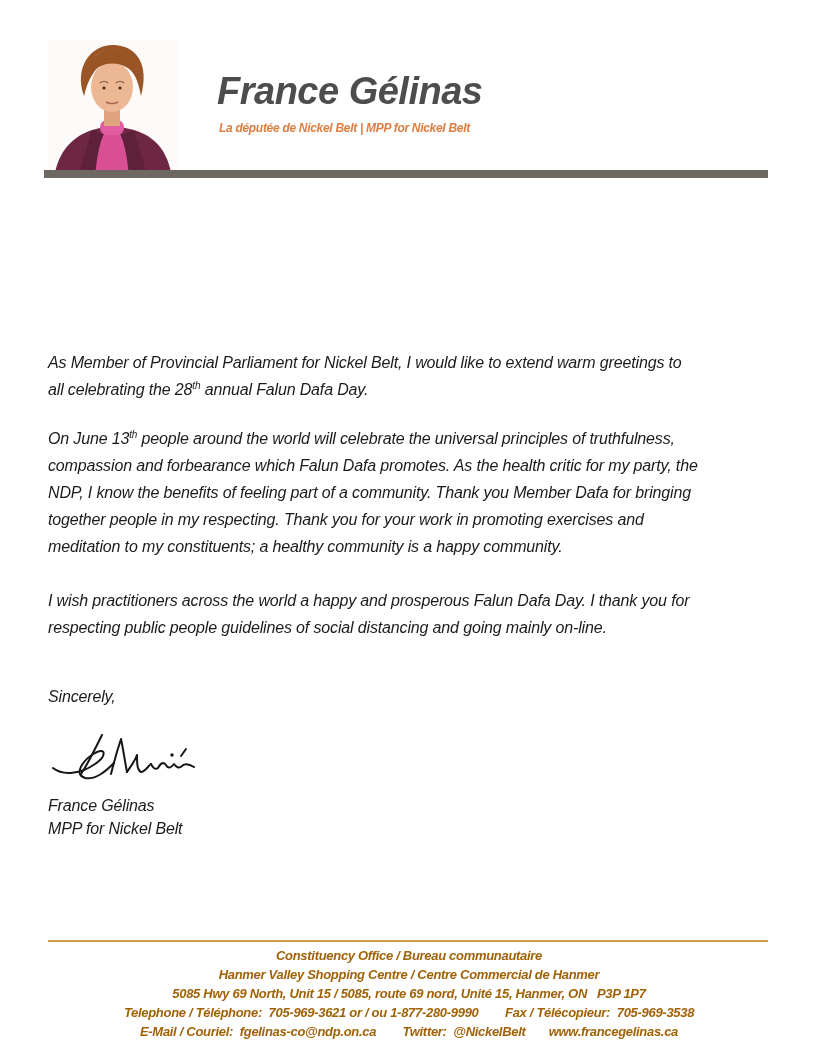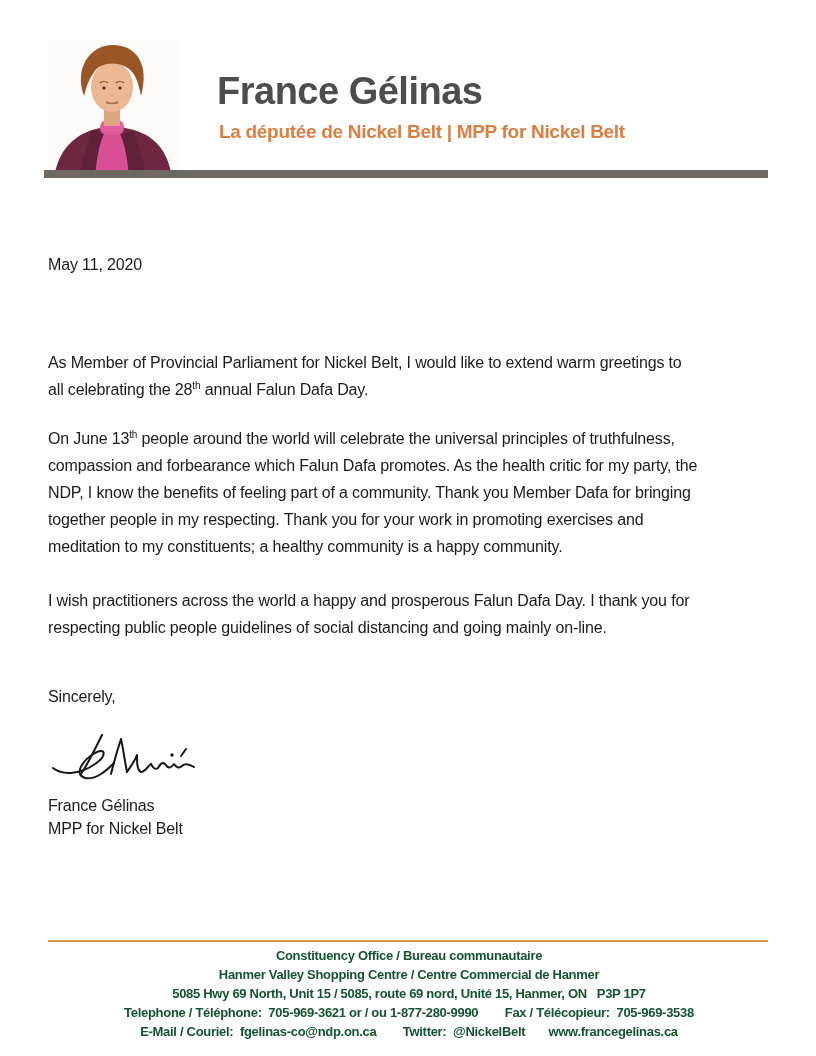--- a/index.html
+++ b/index.html
@@ -4,20 +4,21 @@
 <style>
   html, body { margin: 0; padding: 0; background: #ffffff; }
   .page {
     position: relative;
     width: 816px;
     height: 1056px;
     background: #ffffff;
     font-family: "Liberation Sans", sans-serif;
     color: #1b1b1b;
     overflow: hidden;
+    font-style: italic;
   }
 
   
   .photo {
     position: absolute;
     left: 48px;
     top: 40px;
     width: 132px;
     height: 138px;
   }
@@ -28,21 +29,21 @@
     font-size: 38px;
     font-weight: bold;
     color: #4d4d4d;
     letter-spacing: -0.5px;
     white-space: nowrap;
   }
   .tagline {
     position: absolute;
     left: 219px;
     top: 121px;
-    font-size: 19px;
+    font-size: 12px;
     font-weight: bold;
     color: #dd7d3f;
     letter-spacing: -0.3px;
     white-space: nowrap;
   }
   .header-rule {
     position: absolute;
     left: 44px;
     top: 170px;
     width: 724px;
@@ -100,21 +101,21 @@
   .footer {
     position: absolute;
     left: 48px;
     top: 946px;
     width: 722px;
     text-align: center;
     font-weight: bold;
     font-size: 13px;
     line-height: 19px;
     letter-spacing: -0.3px;
-    color: #14532d;
+    color: #a16207;
   }
   .footer .footer-line { white-space: pre; }
 </style>
 </head>
 <body>
 
 <div class="page">
 
   <div class="photo">
     <svg viewBox="0 0 132 138" width="132" height="138">
@@ -139,21 +140,20 @@
 
       <path d="M36 56 C26 28 42 5 65 5 C88 5 102 24 93 56 C90 40 86 31 78 27 C67 21 52 23 46 32 C41 39 38 47 36 56 Z" fill="#9a5526"></path>
       <path d="M44 18 C52 10 66 8 76 12 C68 8 56 9 44 18 Z" fill="#b5713a"></path>
     </svg>
   </div>
 
   <div class="name-heading">France Gélinas</div>
   <div class="tagline">La députée de Nickel Belt | MPP for Nickel Belt</div>
   <div class="header-rule"></div>
 
-  <div class="para date-line">May 11, 2020</div>
 
   <p class="para para-1">
     <span class="line">As Member of Provincial Parliament for Nickel Belt, I would like to extend warm greetings to</span>
     <span class="line"><span>all celebrating the 28</span><sup>th</sup><span> annual Falun Dafa Day.</span></span>
   </p>
 
   <p class="para para-2">
     <span class="line"><span>On June 13</span><sup>th</sup><span> people around the world will celebrate the universal principles of truthfulness,</span></span>
     <span class="line">compassion and forbearance which Falun Dafa promotes. As the health critic for my party, the</span>
     <span class="line">NDP, I know the benefits of feeling part of a community. Thank you Member Dafa for bringing</span>

